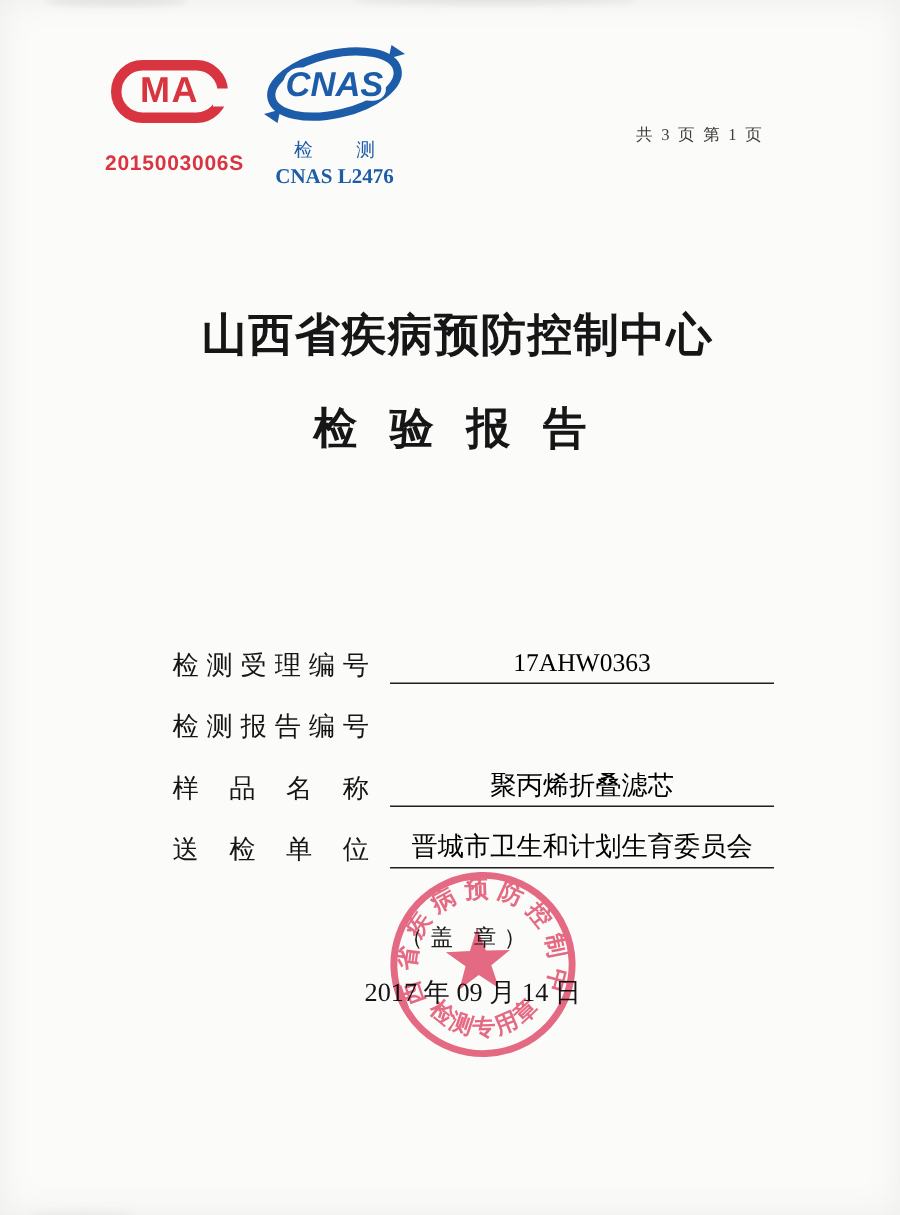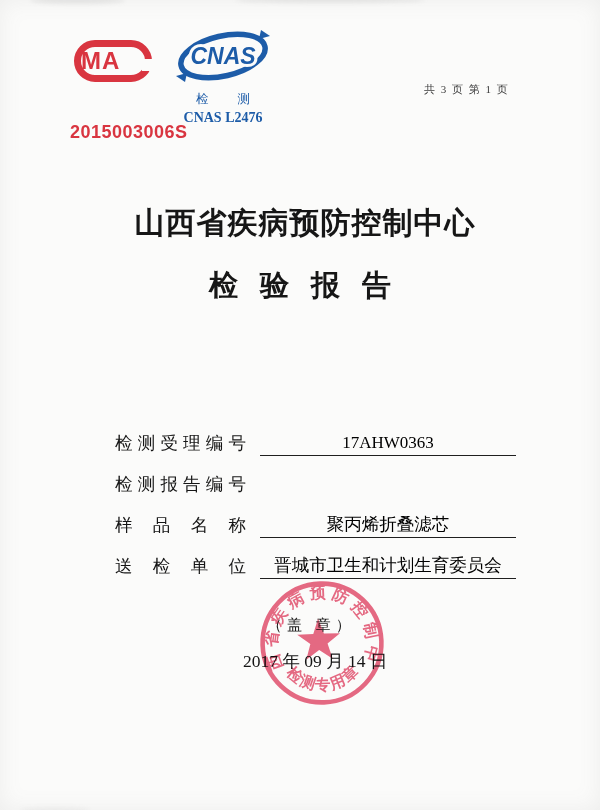--- a/index.html
+++ b/index.html
@@ -18,30 +18,30 @@
   .smudge { position:absolute; background:rgba(150,150,148,0.18); border-radius:50%; filter:blur(2px); }
   .smudge.s1 { left:30px; top:-3px; width:95px; height:7px; }
   .smudge.s2 { left:235px; top:-3px; width:190px; height:6px; }
   .smudge.s3 { left:20px; bottom:-4px; width:70px; height:7px; opacity:.5;}
 
   
   .cma-block { position:absolute; left:70px; top:40px; width:86px; text-align:center; }
   .cma-logo {
     position:relative; width:78px; height:42px; margin:0 auto;
     border:7px solid #d93540; border-radius:21px; box-sizing:border-box;
-    display:flex; align-items:center; 
+    display:flex; align-items:center; justify-content:center;
   }
   .cma-gap { position:absolute; right:-9px; top:12px; width:12px; height:12px; background:#fbfbfa; }
   .cma-letters {
     font-family:"Liberation Sans","DejaVu Sans",sans-serif;
     font-weight:bold; font-size:24px; color:#d93540; letter-spacing:1px; line-height:1;
   }
   .cma-number {
-    margin-top:40px; font-family:"Liberation Sans","DejaVu Sans",sans-serif;
-    font-weight:bold; font-size:18px; color:#d93540; letter-spacing:0.5px;
+    margin-top:18px; font-family:"Liberation Sans","DejaVu Sans",sans-serif;
+    font-weight:bold; font-size:14px; color:#d93540; letter-spacing:0.5px;
   }
 
   
   .cnas-block { position:absolute; left:175px; top:26px; width:96px; text-align:center; }
   .cnas-jiance { margin-top:1px; font-size:12.5px; color:#1d5ca8; letter-spacing:13px; text-indent:13px; }
   .cnas-number { margin-top:2px; font-family:Liberation Serif, serif;
                  font-weight:bold; font-size:14px; color:#1d5ca8; }
 
   .page-info { position:absolute; left:424px; top:82px; font-size:11px; color:#3c3c3c; letter-spacing:1.5px; }
 

